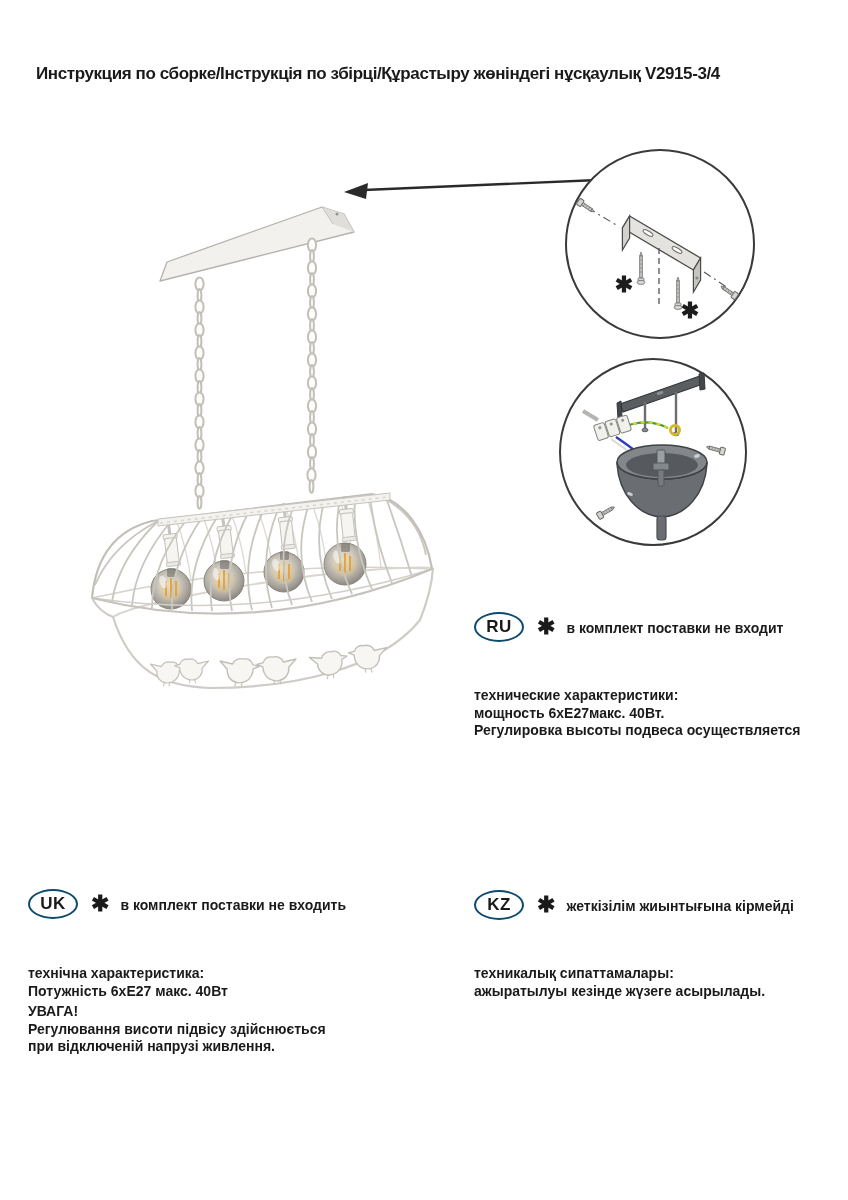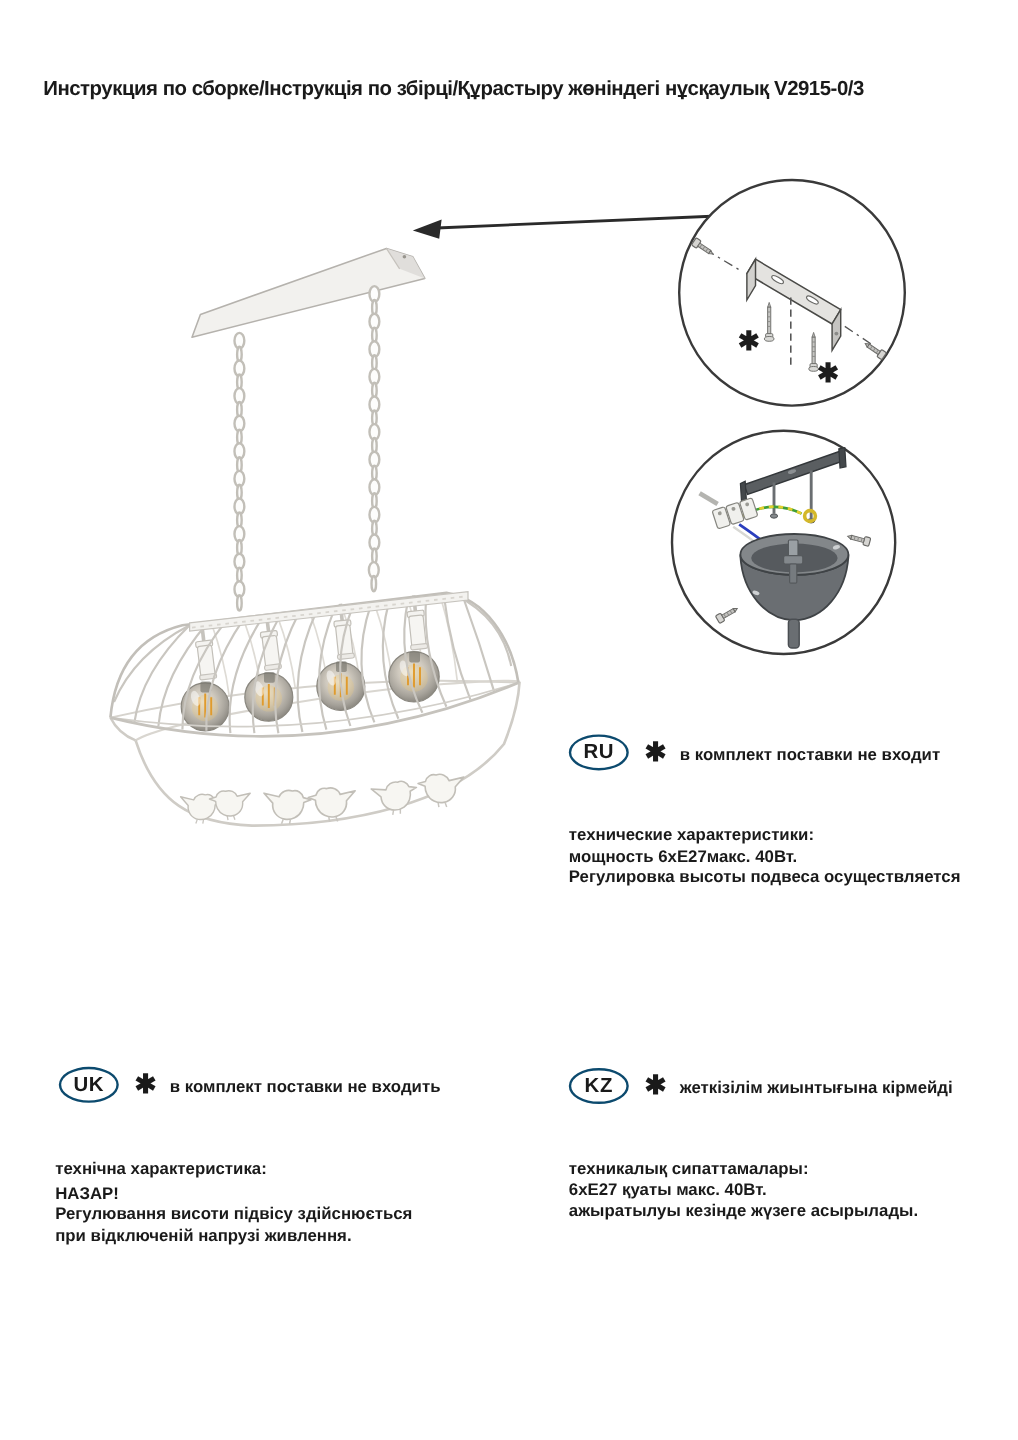--- a/index.html
+++ b/index.html
@@ -268,50 +268,50 @@
       <rect x="657" y="450" width="8" height="14" rx="1" fill="#9aa0a4" stroke="#55595c" stroke-width="1"></rect>
       <rect x="653" y="463" width="16" height="7" rx="1.5" fill="#83888c" stroke="#55595c" stroke-width="1"></rect>
       <rect x="658" y="470" width="6" height="16" rx="1" fill="#767b7f" stroke="#55595c" stroke-width="1"></rect>
       <rect x="657" y="516" width="9" height="24" rx="3" fill="#6a6e72" stroke="#4a4e52" stroke-width="1.2"></rect>
     </g>
     <use href="#screwS" transform="translate(604,513) rotate(-30)"></use>
     <use href="#screwS" transform="translate(718,450) rotate(195)"></use>
   </g>
 </svg>
 
-<div class="abs title">Инструкция по сборке/Інструкція по збірці/Құрастыру жөніндегі нұсқаулық V2915-0/3</div>
+<div class="abs title">Инструкция по сборке/Інструкція по збірці/Құрастыру жөніндегі нұсқаулық V2915-3/4</div>
 
 <div class="abs lang-row" style="left:474px;top:612px">
   <div class="oval">RU</div>
   <div class="ast">✱</div>
   <div class="note">в комплект поставки не входит</div>
 </div>
 
 <div class="abs specs" style="left:474px;top:687px">
   <p>технические характеристики:</p>
   <p>мощность 6хЕ27макс. 40Вт.</p>
   <p>Регулировка высоты подвеса осуществляется</p>
 </div>
 
-<div class="abs lang-row" style="left:49px;top:889px">
+<div class="abs lang-row" style="left:28px;top:889px">
   <div class="oval">UK</div>
   <div class="ast">✱</div>
   <div class="note">в комплект поставки не входить</div>
 </div>
 
-<div class="abs specs" style="left:46px;top:965px">
+<div class="abs specs" style="left:28px;top:965px">
   <p>технічна характеристика:</p>
-  <p class="warn-title">НАЗАР!</p>
+  <p>Потужність 6хЕ27 макс. 40Вт</p>
+  <p class="warn-title">УВАГА!</p>
   <p>Регулювання висоти підвісу здійснюється</p>
   <p>при відключеній напрузі живлення.</p>
 </div>
 
 <div class="abs lang-row" style="left:474px;top:890px">
   <div class="oval">KZ</div>
   <div class="ast">✱</div>
   <div class="note">жеткізілім жиынтығына кірмейді</div>
 </div>
 
 <div class="abs specs" style="left:474px;top:965px">
   <p>техникалық сипаттамалары:</p>
-  <p>6хЕ27 қуаты макс. 40Вт.</p>
   <p>ажыратылуы кезінде жүзеге асырылады.</p>
 </div>
 
 </body></html>

